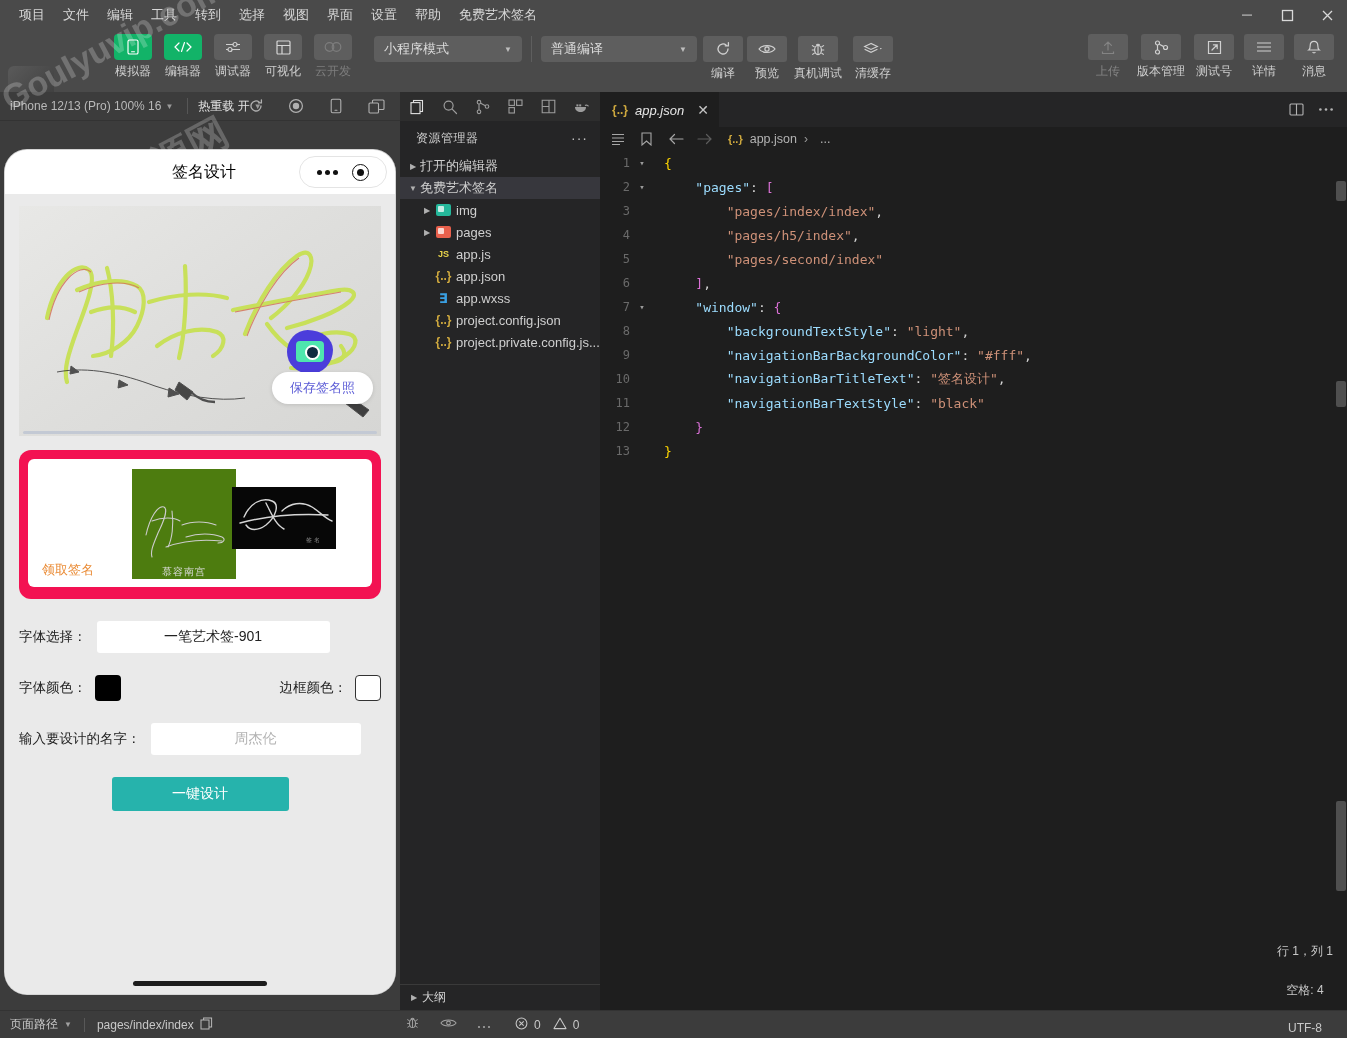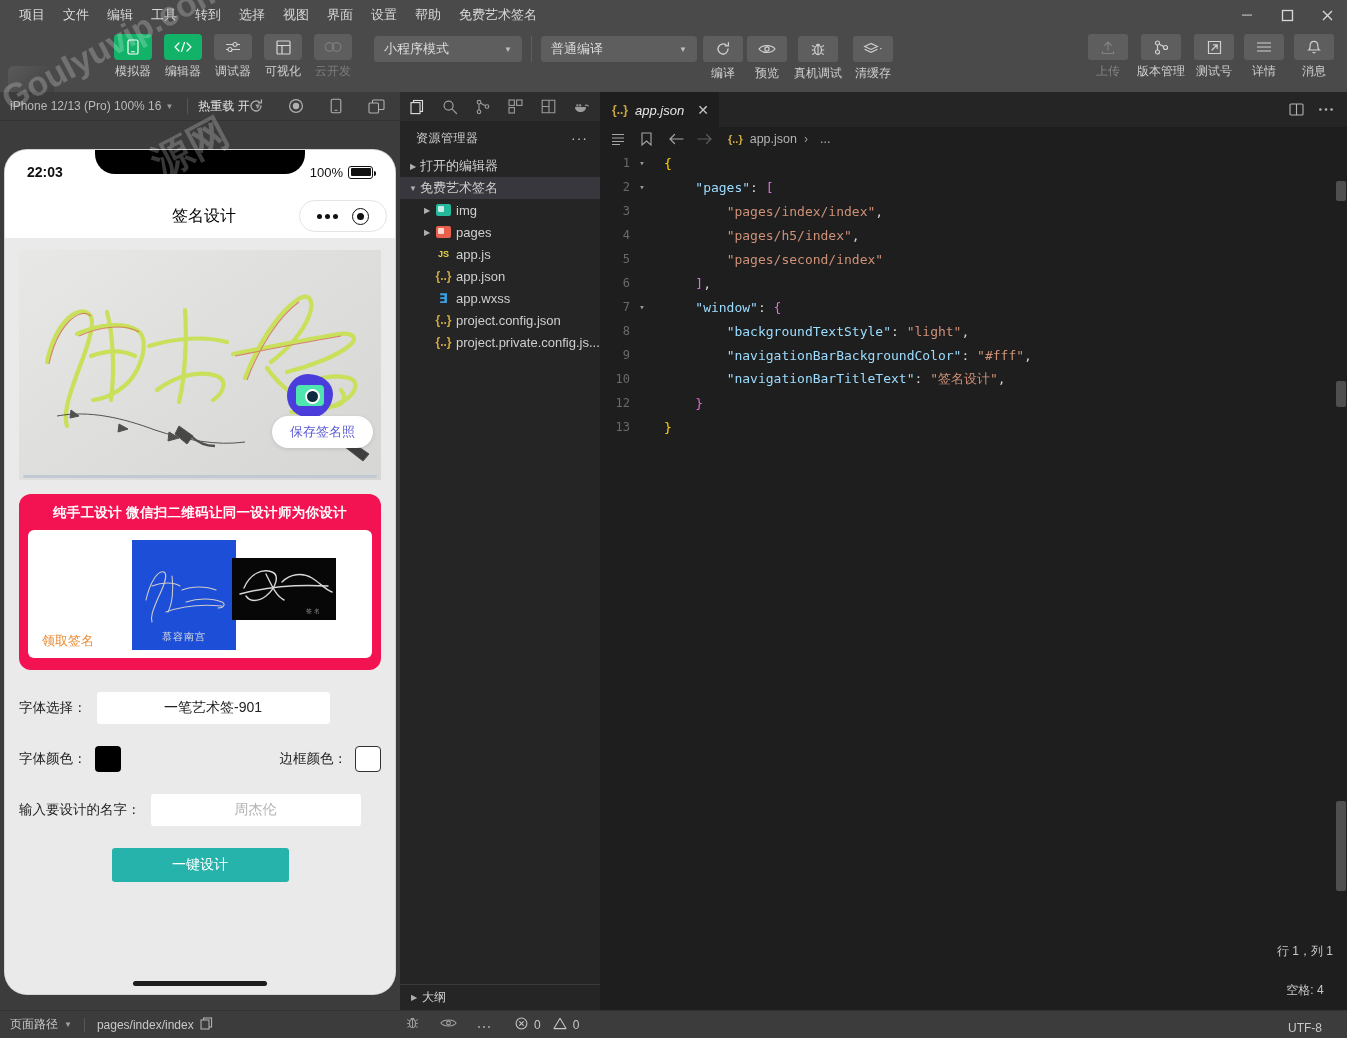--- a/index.html
+++ b/index.html
@@ -141,22 +141,22 @@
   .scrollline { position: absolute; left: 4px; right: 4px; bottom: 2px; height: 3px; background: #c3c9d4; border-radius:2px;}
 
   .promo {
     margin-top: 14px; background: #f31252; border-radius: 12px; padding: 9px 9px 12px;
   }
   .promo .hd {
     text-align: center; color: #fff; font-size: 13.5px; font-weight: 700;
     letter-spacing: .3px; padding: 1px 0 8px;
   }
   .promo .inner { background: #fff; border-radius: 6px; height: 128px; position: relative; overflow: hidden; }
-  .sigcard1 { position: absolute; left: 104px; top: 10px; width: 104px; height: 110px; background: #1d4ed8;
-     display:flex; flex-direction:column; align-items:center; justify-content:flex-end; padding-bottom: 6px;}
+  .sigcard1 { position: absolute; left: 104px; top: 10px; width: 104px; height: 110px; background: #4d7c0f;
+     display:flex; flex-direction:column; align-items:center; justify-content:flex-end; }
   .sigcard1 .nm { color: #ddd; font-size: 10px; letter-spacing: 1px; }
   .sigcard2 { position: absolute; left: 204px; top: 28px; width: 104px; height: 62px; background: #070707; }
   .sigcard2 .nm2 { position:absolute; right:14px; bottom:4px; color:#8e8e8e; font-size:6px; letter-spacing:2px;}
   .claim { position: absolute; left: 14px; bottom: 8px; font-size: 13px; color: #ea8b35; }
 
   .formrow { display: flex; align-items: center; margin-top: 22px; }
   .formrow .lbl { font-size: 13.5px; color: #222; white-space: nowrap; }
   .fldbox {
     background: #fff; border-radius: 3px; height: 32px; display: flex;
     align-items: center; justify-content: center; font-size: 14px; color: #222;
@@ -472,30 +472,20 @@
             <svg width="17" height="15" viewBox="0 0 17 15">
                 <rect x="4.5" y="1" width="11.5" height="9.5" rx="1" fill="none" stroke="#b0b0b0" stroke-width="1.1"></rect>
                 <rect x="1" y="4" width="9.5" height="10" rx="1" fill="#3c3c3c" stroke="#b0b0b0" stroke-width="1.1"></rect>
               </svg>
           </div>
         </div>
       </div>
 
       <div class="simstage">
         <div class="phone">
-          <div class="phone-status">
-            <div class="notch"></div>
-            <span class="time">22:03</span>
-            <div class="right">
-              <span class="batt-pct">100%</span>
-              <span class="batt">
-                  <i></i>
-                </span>
-            </div>
-          </div>
 
           <div class="phone-nav">
             <span class="title">签名设计</span>
             <div class="capsule">
               <span class="dots">
                   <i></i>
                   <i></i>
                   <i></i>
                 </span>
               <span class="tgt">
@@ -539,21 +529,20 @@
               </svg>
               <div class="camera-badge">
                 <div class="blob"></div>
                   <div class="cam"></div>
               </div>
               <div class="savebtn">保存签名照</div>
               <div class="scrollline"></div>
             </div>
 
             <div class="promo">
-              <div class="hd">纯手工设计 微信扫二维码让同一设计师为你设计</div>
               <div class="inner">
                 <div class="sigcard1">
                   <svg width="96" height="74" viewBox="0 0 96 74">
                     <g fill="none" stroke="#cccccc" stroke-width="1.1" stroke-linecap="round">
                       <path d="M10 44 C14 26 22 14 28 16 C32 18 28 30 22 42 C18 52 14 60 16 66"></path>
                       <path d="M16 30 C26 26 38 26 44 30"></path>
                       <path d="M36 20 C38 34 36 48 32 56"></path>
                       <path d="M46 34 C56 30 70 30 80 34"></path>
                       <path d="M50 46 C62 42 76 42 86 46 C90 48 88 52 82 52"></path>
                       <path d="M30 56 C46 50 66 48 86 50"></path>
@@ -758,20 +747,21 @@
           <div class="cline"><span class="gut">1</span><span class="fold">▾</span><span class="ctext"><span class="br">{</span></span></div>
           <div class="cline"><span class="gut">2</span><span class="fold">▾</span><span class="ctext"><span class="indentguide">    </span><span class="k">"pages"</span><span class="p">: </span><span class="br2">[</span></span></div>
           <div class="cline"><span class="gut">3</span><span class="fold"></span><span class="ctext"><span class="indentguide">        </span><span class="s">"pages/index/index"</span><span class="p">,</span></span></div>
           <div class="cline"><span class="gut">4</span><span class="fold"></span><span class="ctext"><span class="indentguide">        </span><span class="s">"pages/h5/index"</span><span class="p">,</span></span></div>
           <div class="cline"><span class="gut">5</span><span class="fold"></span><span class="ctext"><span class="indentguide">        </span><span class="s">"pages/second/index"</span></span></div>
           <div class="cline"><span class="gut">6</span><span class="fold"></span><span class="ctext"><span class="indentguide">    </span><span class="br2">]</span><span class="p">,</span></span></div>
           <div class="cline"><span class="gut">7</span><span class="fold">▾</span><span class="ctext"><span class="indentguide">    </span><span class="k">"window"</span><span class="p">: </span><span class="br2">{</span></span></div>
           <div class="cline"><span class="gut">8</span><span class="fold"></span><span class="ctext"><span class="indentguide">        </span><span class="k">"backgroundTextStyle"</span><span class="p">: </span><span class="s">"light"</span><span class="p">,</span></span></div>
           <div class="cline"><span class="gut">9</span><span class="fold"></span><span class="ctext"><span class="indentguide">        </span><span class="k">"navigationBarBackgroundColor"</span><span class="p">: </span><span class="s">"#fff"</span><span class="p">,</span></span></div>
           <div class="cline"><span class="gut">10</span><span class="fold"></span><span class="ctext"><span class="indentguide">        </span><span class="k">"navigationBarTitleText"</span><span class="p">: </span><span class="s">"签名设计"</span><span class="p">,</span></span></div>
+          <div class="cline"><span class="gut">11</span><span class="fold"></span><span class="ctext"><span class="indentguide">        </span><span class="k">"navigationBarTextStyle"</span><span class="p">: </span><span class="s">"black"</span></span></div>
           <div class="cline"><span class="gut">12</span><span class="fold"></span><span class="ctext"><span class="indentguide">    </span><span class="br2">}</span></span></div>
           <div class="cline"><span class="gut">13</span><span class="fold"></span><span class="ctext"><span class="br">}</span></span></div>
         <div class="vscroll" style="top:0; bottom:0;">
           <div class="vthumb" style="top:30px; height:20px;"></div>
           <div class="vthumb" style="top:230px; height:26px;"></div>
           <div class="vthumb" style="top:650px; height:90px;"></div>
         </div>
       </div>
     </div>
   </div>

